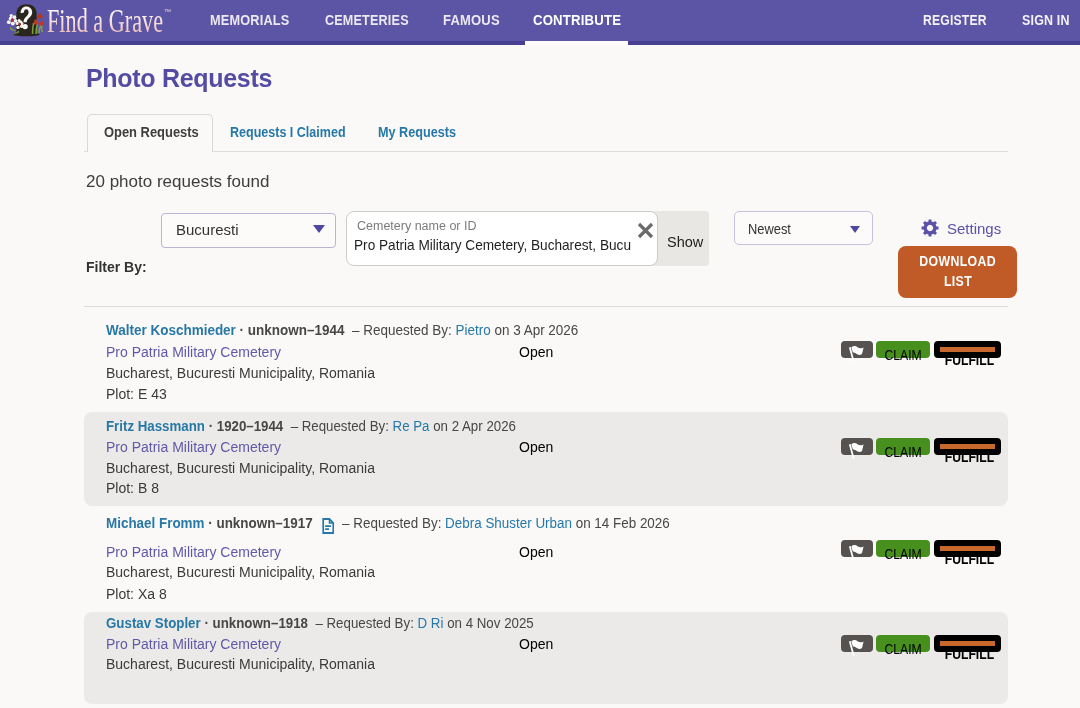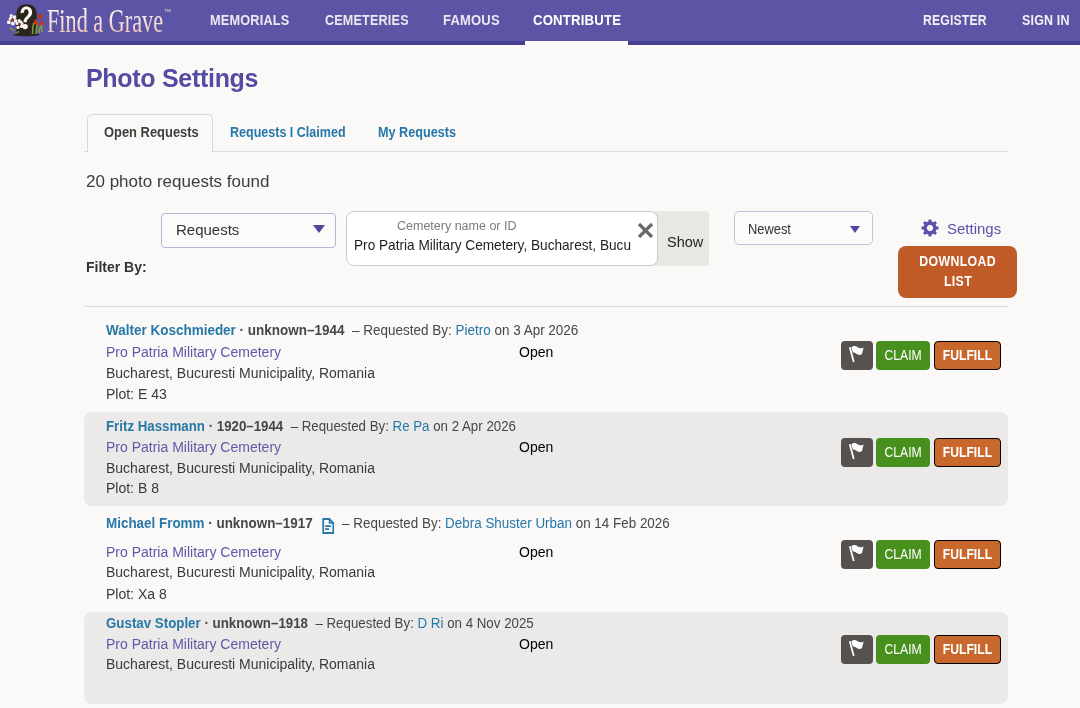--- a/index.html
+++ b/index.html
@@ -14,24 +14,24 @@
   
   .t { position:absolute; white-space:nowrap; }
   
   
   .grn { color:#000000; font-weight:normal; font-size:14px !important; line-height:20px; }
   .rowline { font-size:14px; color:#474747; transform-origin:0 0; line-height:20px; }
   .blue { color:#2578a9; }
   .purp { color:#6158a8; }
   .name { font-weight:bold; color:#2878a7; }
   .yrs { font-weight:bold; color:#474747; }
-  .btn { position:absolute; height:29px; border-radius:4px; color:#ffffff; text-align:center; }
+  .btn { position:absolute; height:17px; border-radius:4px; color:#000000; text-align:center; }
   .claim { left:876px; width:54px; background:#47901d; font-size:14.5px; line-height:29px; }
   .claim span, .fulfill span { display:inline-block; transform:scaleX(.84); transform-origin:50% 50%; }
-  .fulfill { left:934px; width:67px; background:#c8682c; border:1px solid #000000; font-size:14.5px; font-weight:bold; line-height:27px; }
+  .fulfill { left:934px; width:67px; background:#c8682c; border:6px solid #000000; font-size:14.5px; font-weight:bold; line-height:27px; }
   .flagbtn { left:841px; width:32px; background:#565250; }
   .grayrow { position:absolute; left:84px; width:924px; background:#ebeae8; border-radius:8px; }
 </style>
 </head>
 <body>
 
   <div id="hdr"></div>
   <div id="hdrline"></div>
   <div id="activetab"></div>
 
@@ -80,41 +80,41 @@
     <text x="156" y="13" font-family="Liberation Sans, sans-serif" font-size="7" fill="#e8d4d2">™</text>
   </svg>
 
   <div class="nav" style="left:210px; transform:scaleX(.91);">MEMORIALS</div>
   <div class="nav" style="left:325px; transform:scaleX(.90);">CEMETERIES</div>
   <div class="nav" style="left:443px; transform:scaleX(.93);">FAMOUS</div>
   <div class="nav" style="left:533px; color:#fff; transform:scaleX(.94);">CONTRIBUTE</div>
   <div class="nav" style="left:923px; color:#f4f1f6; transform:scaleX(.87);">REGISTER</div>
   <div class="nav" style="left:1022px; color:#f4f1f6; transform:scaleX(.89);">SIGN IN</div>
 
-  <div class="t" style="left:86px; top:64px; font-size:25px; font-weight:bold; color:#544ba3; letter-spacing:-0.3px;">Photo Settings</div>
+  <div class="t" style="left:86px; top:64px; font-size:25px; font-weight:bold; color:#544ba3; letter-spacing:-0.3px;">Photo Requests</div>
 
   <div class="abs" style="left:84px; top:151px; width:924px; height:1px; background:#dcdcda;"></div>
   <div class="abs" style="left:87px; top:114px; width:126px; height:38px; background:#faf9f7; border:1px solid #d9d9d7; border-bottom:none; border-radius:5px 5px 0 0;"></div>
   <div class="t" style="left:104px; top:123px; font-size:15px; color:#3f3e3c; font-weight:bold; transform:scaleX(.861); transform-origin:0 0;">Open Requests</div>
   <div class="t blue" style="left:230px; top:123px; font-size:15px; font-weight:bold; transform:scaleX(.835); transform-origin:0 0;">Requests I Claimed</div>
   <div class="t blue" style="left:378px; top:123px; font-size:15px; font-weight:bold; transform:scaleX(.844); transform-origin:0 0;">My Requests</div>
 
   <div class="t" style="left:86px; top:172px; font-size:17px; color:#3d3d3d;">20 photo requests found</div>
 
   <div class="t" style="left:86px; top:219px; font-size:14px; font-weight:bold; color:#333;margin-top:40px;">Filter By:</div>
 
   <div class="abs" style="left:161px; top:213px; width:175px; height:35px; background:#fcfbfa; border:1px solid #b9b3d8; border-radius:4px;"></div>
-  <div class="t" style="left:176px; top:221px; font-size:15px; color:#333;">Requests</div>
+  <div class="t" style="left:176px; top:221px; font-size:15px; color:#333;">Bucuresti</div>
   <div class="abs" style="left:313px; top:225px; width:0; height:0; border-left:6.5px solid transparent; border-right:6.5px solid transparent; border-top:8px solid #4f46a0;"></div>
 
   <div class="abs" style="left:650px; top:211px; width:59px; height:55px; background:#e9e7e4; border-radius:4px;"></div>
   <div class="t" style="left:667px; top:234px; font-size:14.5px; color:#222;">Show</div>
 
   <div class="abs" style="left:346px; top:211px; width:312px; height:55px; background:#fff; border:1px solid #cbcbc9; border-radius:8px;"></div>
-  <div class="t" style="left:357px; top:219px; font-size:12.5px; color:#7b7b7b;margin-left:40px;">Cemetery name or ID</div>
+  <div class="t" style="left:357px; top:219px; font-size:12.5px; color:#7b7b7b;">Cemetery name or ID</div>
   <div class="t" style="left:354px; top:237px; font-size:14.5px; color:#1f1f1f; transform:scaleX(.94); transform-origin:0 0;">Pro Patria Military Cemetery, Bucharest, Bucu</div>
   <svg class="abs" style="left:637px; top:222px;" width="17" height="17" viewBox="0 0 17 17">
     <path d="M2 2 L15 15 M15 2 L2 15" stroke="#6b6b6b" stroke-width="3.2"></path>
   </svg>
 
   <div class="abs" style="left:734px; top:211px; width:139px; height:34px; background:#fcfbfa; border:1px solid #c5c2dc; border-radius:5px;"></div>
   <div class="t" style="left:748px; top:221px; font-size:14px; transform:scaleX(.92); transform-origin:0 0; color:#333;">Newest</div>
   <div class="abs" style="left:850px; top:226px; width:0; height:0; border-left:5.5px solid transparent; border-right:5.5px solid transparent; border-top:7.5px solid #4f46a0;"></div>
 
   <svg class="abs" style="left:921px; top:219px;" width="18" height="18" viewBox="0 0 18 18">

